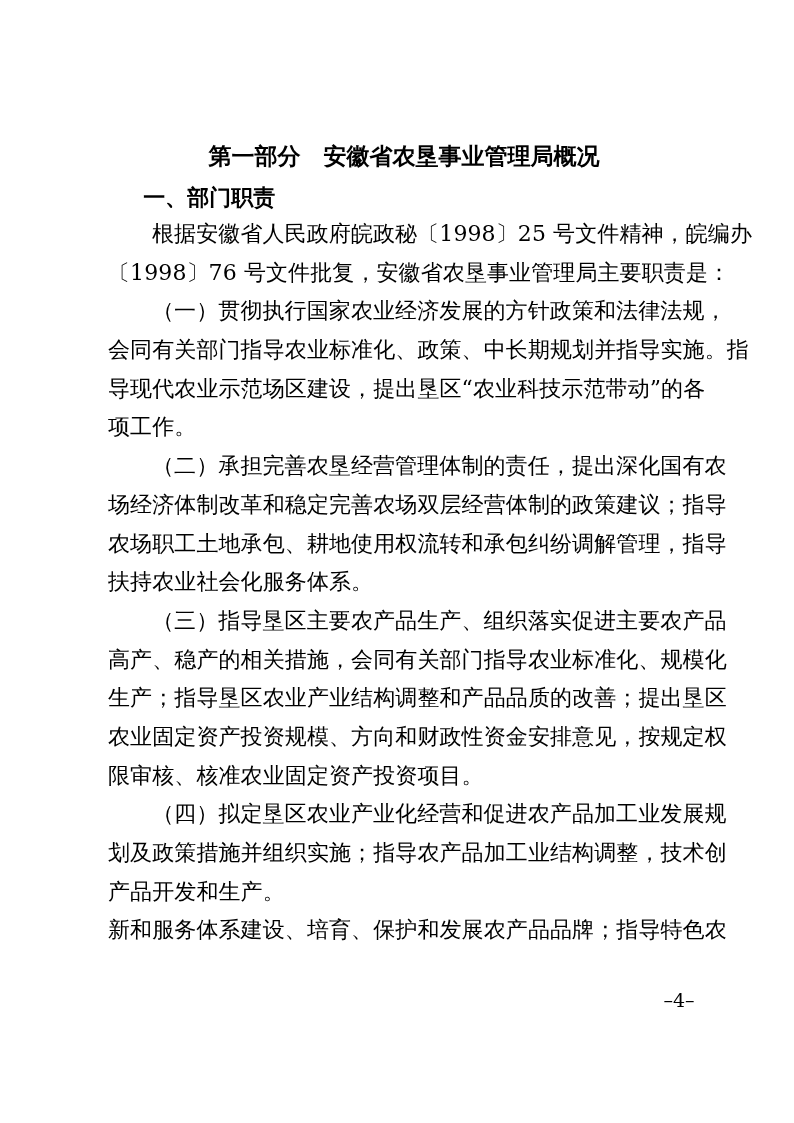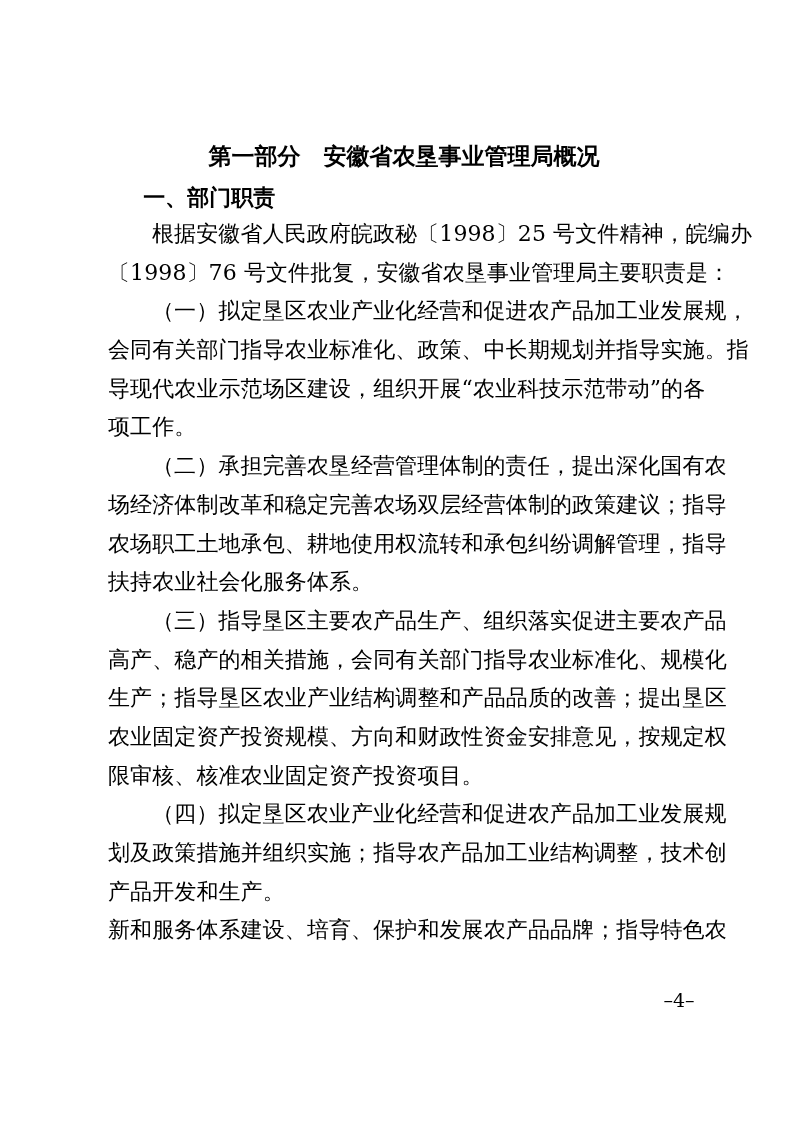--- a/index.html
+++ b/index.html
@@ -77,23 +77,23 @@
 </head>
 <body>
 
 <div class="page">
   <div class="content">
     <div class="doc-title">第一部分　安徽省农垦事业管理局概况</div>
     <div class="section-heading">一、部门职责</div>
     <div class="doc-body">
         <div class="line first">根据安徽省人民政府皖政秘〔1998〕25 号文件精神，皖编办</div>
         <div class="line last">〔1998〕76 号文件批复，安徽省农垦事业管理局主要职责是：</div>
-        <div class="line first">（一）拟定垦区农业产业化经营和促进农产品加工业发展规，</div>
+        <div class="line first">（一）贯彻执行国家农业经济发展的方针政策和法律法规，</div>
         <div class="line">会同有关部门指导农业标准化、政策、中长期规划并指导实施。指</div>
-        <div class="line">导现代农业示范场区建设，组织开展“农业科技示范带动”的各</div>
+        <div class="line">导现代农业示范场区建设，提出垦区“农业科技示范带动”的各</div>
         <div class="line last">项工作。</div>
         <div class="line first">（二）承担完善农垦经营管理体制的责任，提出深化国有农</div>
         <div class="line">场经济体制改革和稳定完善农场双层经营体制的政策建议；指导</div>
         <div class="line">农场职工土地承包、耕地使用权流转和承包纠纷调解管理，指导</div>
         <div class="line last">扶持农业社会化服务体系。</div>
         <div class="line first">（三）指导垦区主要农产品生产、组织落实促进主要农产品</div>
         <div class="line">高产、稳产的相关措施，会同有关部门指导农业标准化、规模化</div>
         <div class="line">生产；指导垦区农业产业结构调整和产品品质的改善；提出垦区</div>
         <div class="line">农业固定资产投资规模、方向和财政性资金安排意见，按规定权</div>
         <div class="line last">限审核、核准农业固定资产投资项目。</div>

